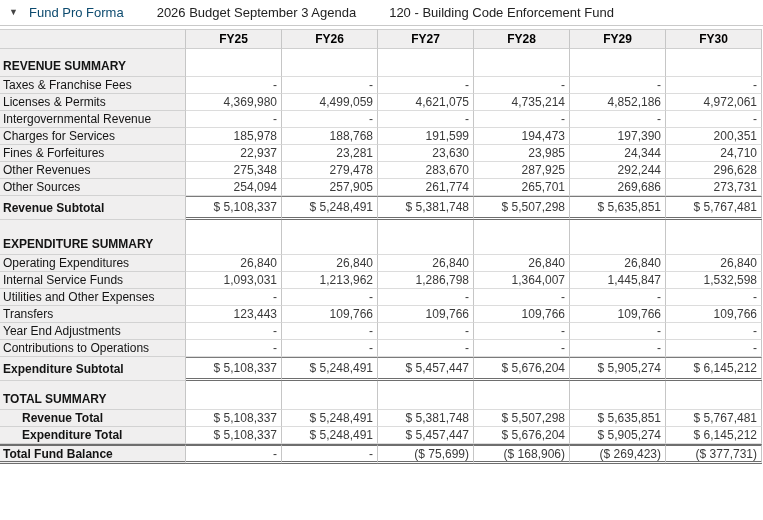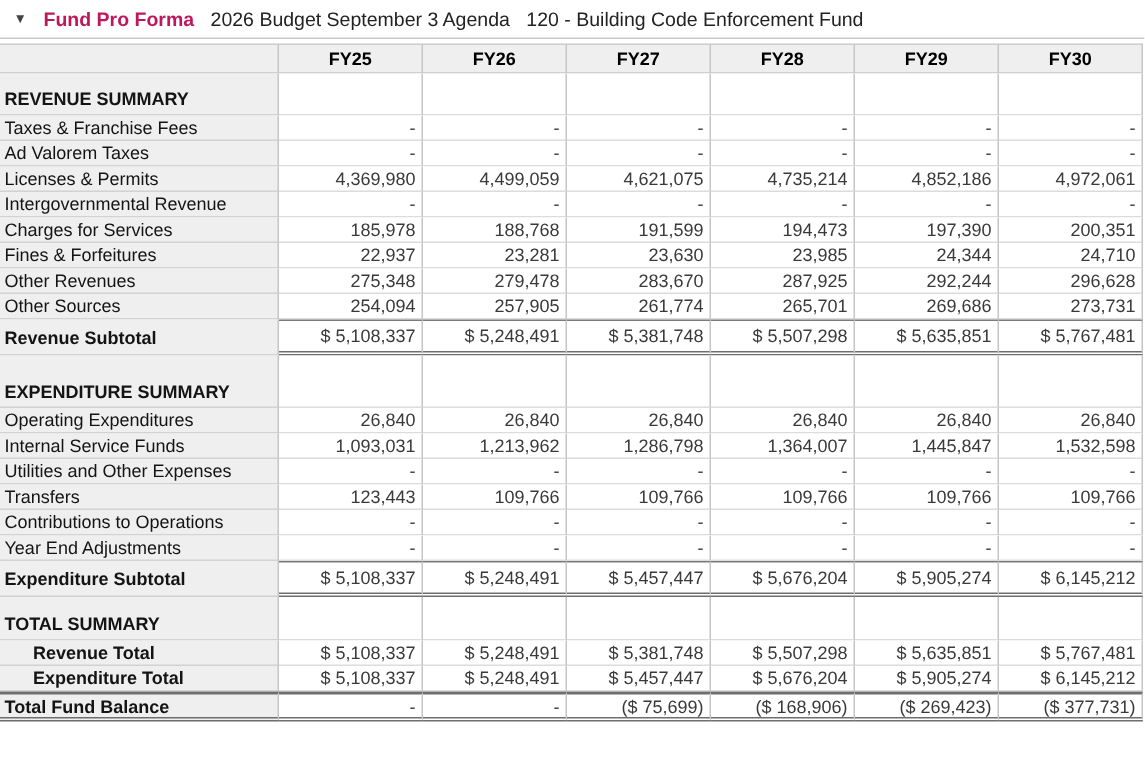--- a/index.html
+++ b/index.html
@@ -1,21 +1,21 @@
 <!DOCTYPE html>
 <html><head>
 <meta charset="utf-8">
 <style>
   html,body{margin:0;padding:0;background:#fff;width:763px;height:520px;overflow:hidden;
     font-family:"Liberation Sans","DejaVu Sans",sans-serif;}
   
   .titlebar{height:25px;border-bottom:1px solid #c9c9c9;display:flex;align-items:center;background:#fff;}
   .caret{color:#444;font-size:9px;margin-left:9px;width:12px;cursor:pointer;line-height:1;}
-  .t1{font-size:13px;font-weight:bold;color:#be185d;margin-left:8px;}
-  .t2{font-size:13px;color:#222;margin-left:11px;}
+  .t1{font-size:13px;font-weight:normal;color:#0c4a6e;margin-left:8px;}
+  .t2{font-size:13px;color:#222;margin-left:33px;}
   
   table{border-collapse:separate;border-spacing:0;table-layout:fixed;width:762px;margin-top:3px;
     font-size:12px;}
   td{overflow:hidden;white-space:nowrap;vertical-align:middle;padding:0;}
   .hrow td{height:18px;border-top:1px solid #cfcfcf;}
   .corner{background:#f0efef;border-bottom:1px solid #cfcfcf;border-right:1px solid #c6c6c6;}
   .h{background:#f0efef;border-bottom:1px solid #cfcfcf;border-right:1px solid #c6c6c6;
      font-weight:bold;color:#000;text-align:center;}
   .lbl{background:#f0efef;border-bottom:1px solid #d2d2d2;border-right:1px solid #c6c6c6;
      color:#141414;padding-left:3px;}
@@ -77,29 +77,20 @@
   <tr class="rd">
     <td class="lbl i2">Taxes &amp; Franchise Fees</td>
     <td class="v">-</td>
         <td class="v">-</td>
         <td class="v">-</td>
         <td class="v">-</td>
         <td class="v">-</td>
         <td class="v">-</td>
   </tr>
   <tr class="rd">
-    <td class="lbl i2">Ad Valorem Taxes</td>
-    <td class="v">-</td>
-        <td class="v">-</td>
-        <td class="v">-</td>
-        <td class="v">-</td>
-        <td class="v">-</td>
-        <td class="v">-</td>
-  </tr>
-  <tr class="rd">
     <td class="lbl i2">Licenses &amp; Permits</td>
     <td class="v">4,369,980</td>
         <td class="v">4,499,059</td>
         <td class="v">4,621,075</td>
         <td class="v">4,735,214</td>
         <td class="v">4,852,186</td>
         <td class="v">4,972,061</td>
   </tr>
   <tr class="rd">
     <td class="lbl i2">Intergovernmental Revenue</td>
@@ -197,30 +188,30 @@
   <tr class="rd">
     <td class="lbl i2">Transfers</td>
     <td class="v">123,443</td>
         <td class="v">109,766</td>
         <td class="v">109,766</td>
         <td class="v">109,766</td>
         <td class="v">109,766</td>
         <td class="v">109,766</td>
   </tr>
   <tr class="rd">
+    <td class="lbl i2">Year End Adjustments</td>
+    <td class="v">-</td>
+        <td class="v">-</td>
+        <td class="v">-</td>
+        <td class="v">-</td>
+        <td class="v">-</td>
+        <td class="v">-</td>
+  </tr>
+  <tr class="rd">
     <td class="lbl i2">Contributions to Operations</td>
-    <td class="v">-</td>
-        <td class="v">-</td>
-        <td class="v">-</td>
-        <td class="v">-</td>
-        <td class="v">-</td>
-        <td class="v">-</td>
-  </tr>
-  <tr class="rd">
-    <td class="lbl i2">Year End Adjustments</td>
     <td class="v">-</td>
         <td class="v">-</td>
         <td class="v">-</td>
         <td class="v">-</td>
         <td class="v">-</td>
         <td class="v">-</td>
   </tr>
 
   <tr class="rsub">
     <td class="lbl b">Expenditure Subtotal</td>

